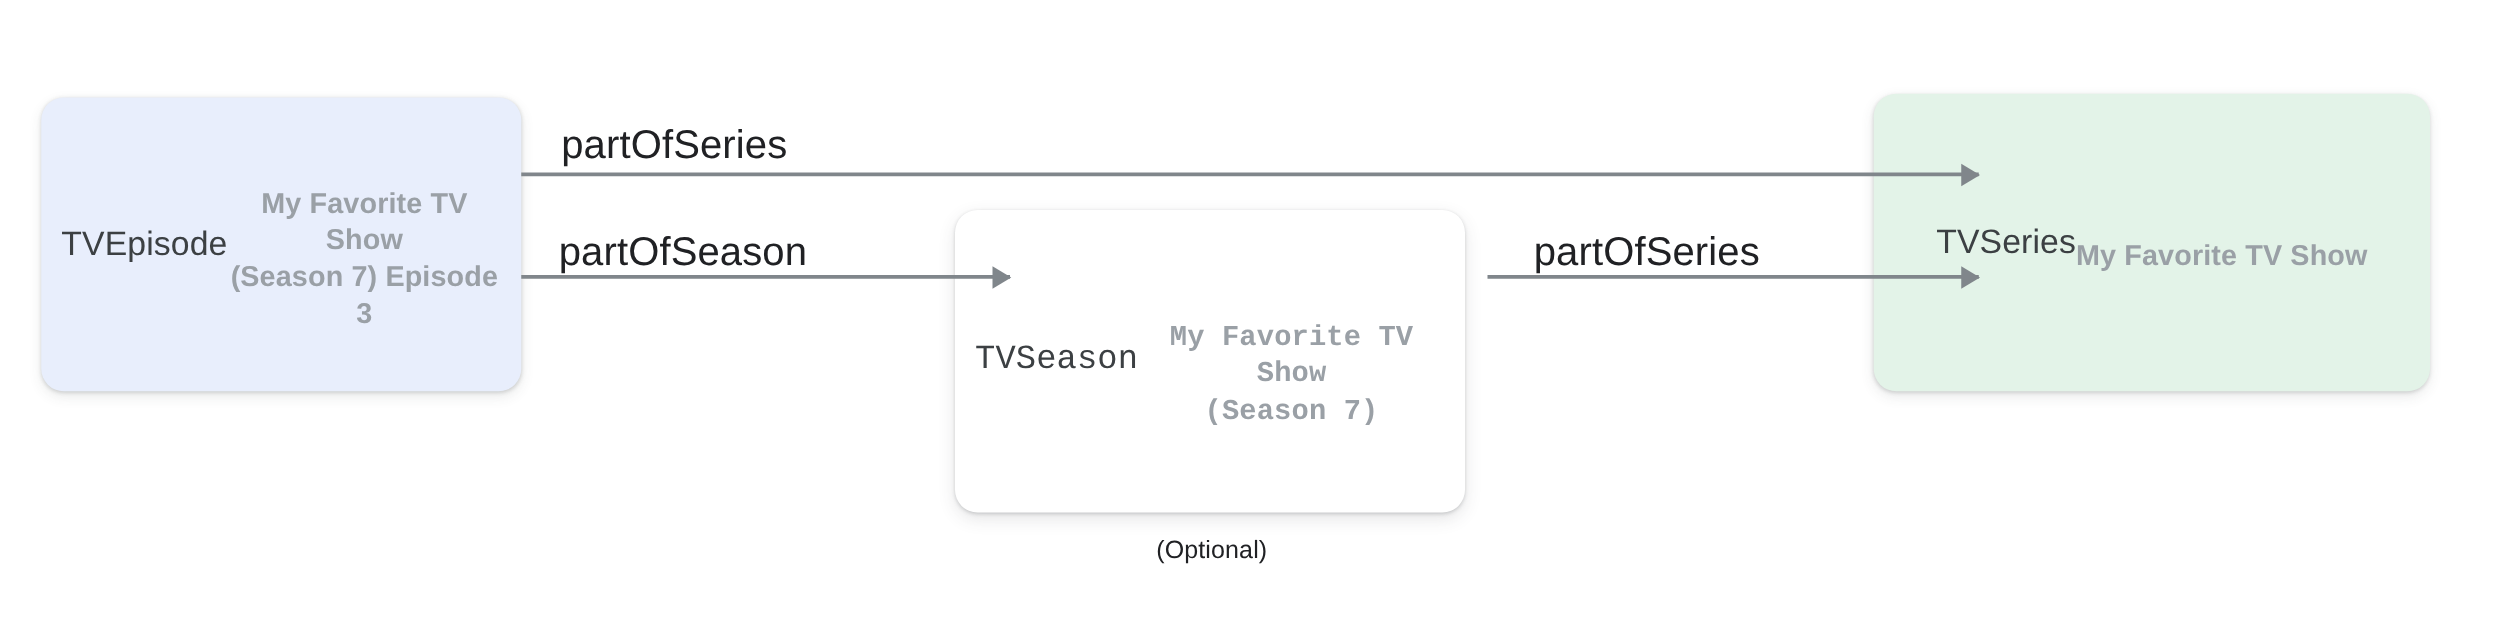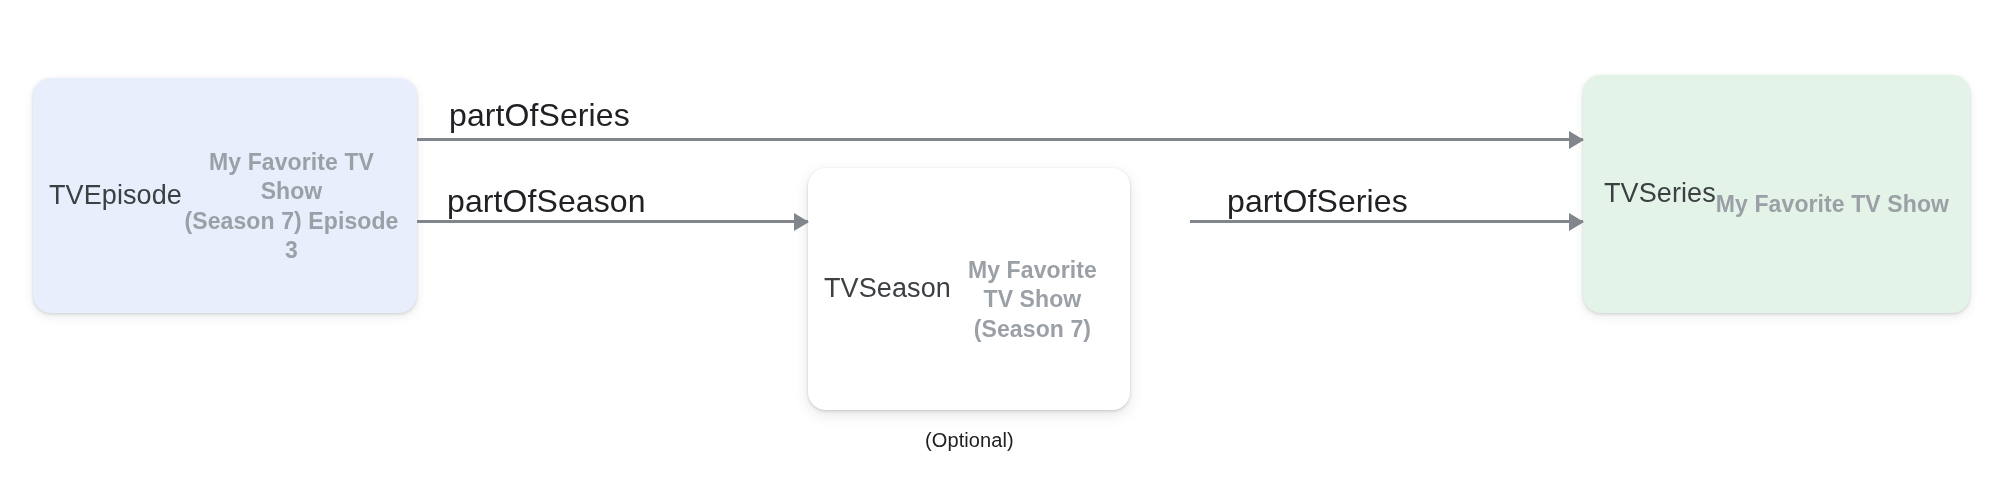--- a/index.html
+++ b/index.html
@@ -53,32 +53,33 @@
   #node-episode {
     left: 33px;
     top: 78px;
     width: 384px;
     height: 235px;
     background: #e8eefc;
     box-shadow: 0 1px 3px rgba(60,64,67,.18), 0 4px 10px rgba(60,64,67,.10);
   }
 
   #node-season {
-    left: 808px;
+    left: 764px;
     top: 168px;
-    width: 322px;
+    width: 408px;
     height: 242px;
     background: #ffffff;
     box-shadow: 0 1px 3px rgba(60,64,67,.22), 0 5px 14px rgba(60,64,67,.13);
+    font-family: Liberation Mono, monospace;
   }
 
   #node-series {
-    left: 1583px;
+    left: 1499px;
     top: 75px;
-    width: 387px;
+    width: 445px;
     height: 238px;
     background: #e3f3e8;
     box-shadow: 0 1px 3px rgba(60,64,67,.18), 0 4px 10px rgba(60,64,67,.10);
   }
 
   
   .edge {
     position: absolute;
     height: 3px;
     background: #80868b;

